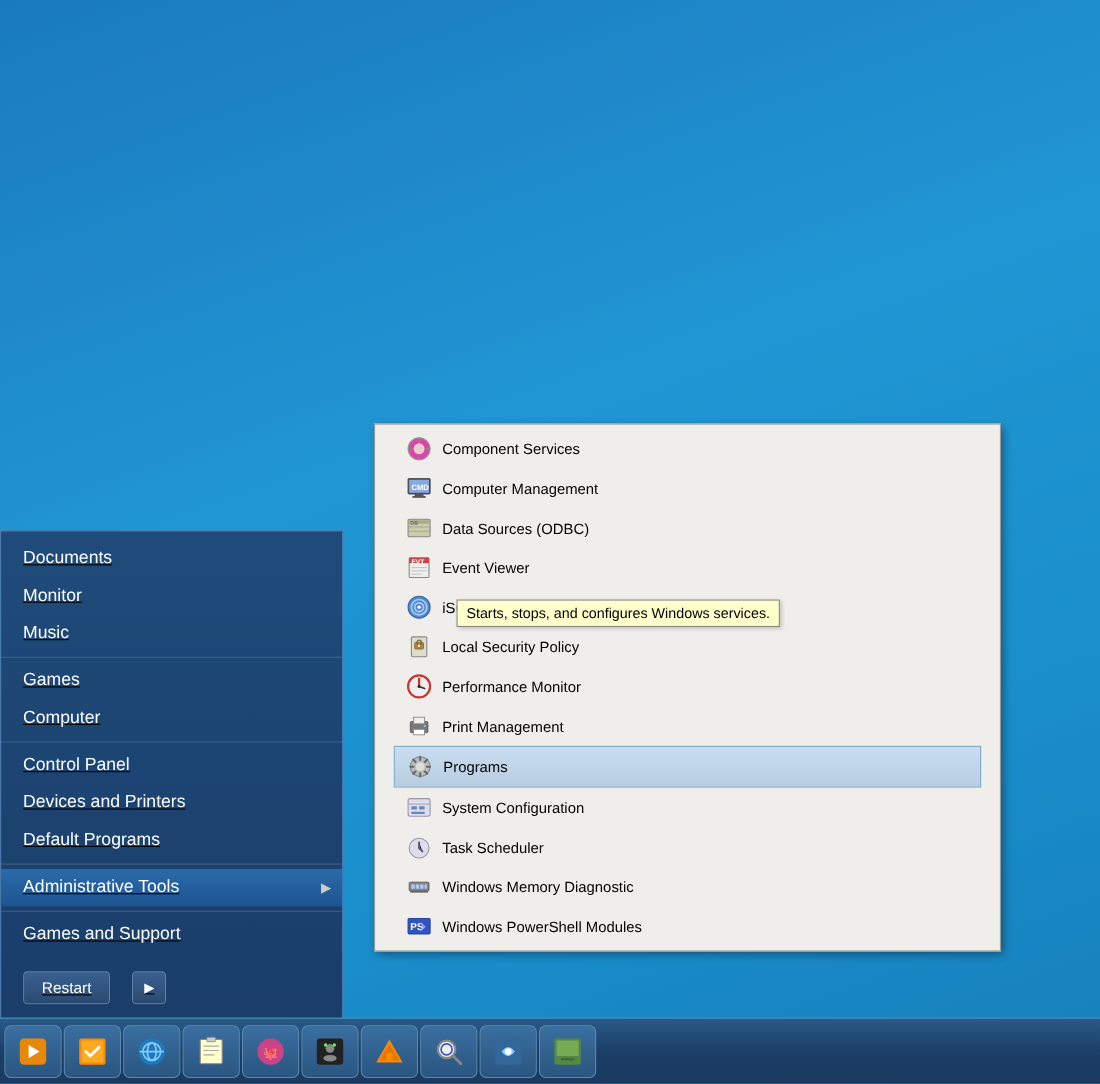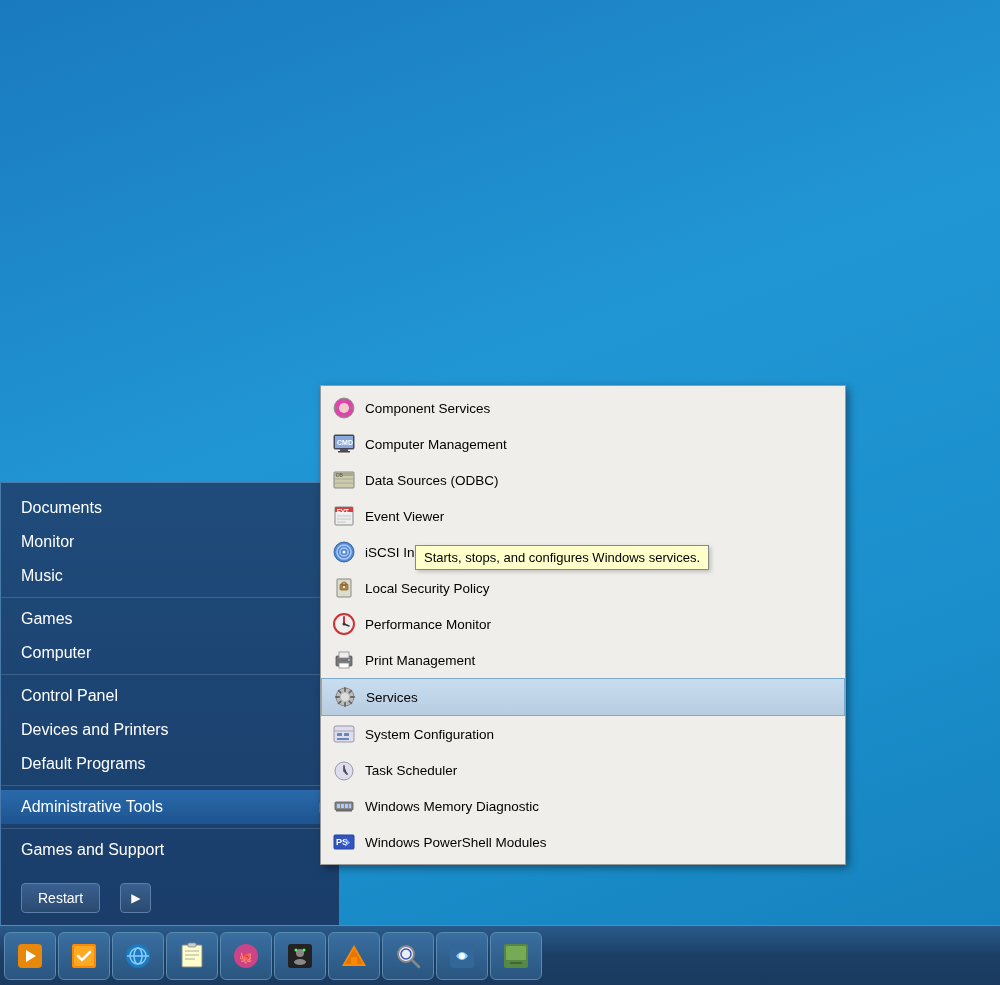--- a/index.html
+++ b/index.html
@@ -47,25 +47,26 @@
       border: 1px solid #5a8ab0;
       cursor: pointer;
       flex-shrink: 0;
     }
 
     
     .start-menu {
       position: absolute;
       bottom: 60px;
       left: 0;
-      width: 340px;
+      width: 312px;
       background: linear-gradient(to bottom, #1f4b7a 0%, #1a3d6a 100%);
       border: 1px solid #4a7aaa;
       border-bottom: none;
       z-index: 100;
+      text-decoration: underline;
     }
 
     .start-menu-items {
       padding: 8px 0;
     }
 
     .start-menu-item {
       display: flex;
       align-items: center;
       padding: 8px 20px;
@@ -118,27 +119,27 @@
       color: #fff;
       padding: 6px 10px;
       font-size: 12px;
       cursor: pointer;
     }
 
     
     .submenu {
       position: absolute;
       bottom: 120px;
-      left: 320px;
-      width: 526px;
+      left: 340px;
+      width: 570px;
       background: #f0eeea;
       border: 1px solid #999;
       box-shadow: 3px 3px 8px rgba(0,0,0,0.4);
       z-index: 200;
-      padding: 4px 0;
+      padding: 4px 17px;
     }
 
     .submenu-item {
       display: flex;
       align-items: center;
       padding: 5px 10px;
       font-size: 14px;
       color: #000;
       cursor: pointer;
       gap: 8px;
@@ -352,21 +353,21 @@
     </div>
 
     <div class="submenu-item highlighted">
       <span class="item-icon">
         <svg width="24" height="24" viewBox="0 0 24 24">
           <circle cx="12" cy="12" r="9" fill="#bbb" stroke="#888" stroke-width="1"></circle>
           <circle cx="12" cy="12" r="4" fill="#ddd"></circle>
           <path d="M12 3v3M12 18v3M3 12h3M18 12h3M5.6 5.6l2.1 2.1M16.3 16.3l2.1 2.1M5.6 18.4l2.1-2.1M16.3 7.7l2.1-2.1" stroke="#666" stroke-width="1.8" stroke-linecap="round"></path>
         </svg>
       </span>
-      <span class="item-label">Services</span>
+      <span class="item-label">Programs</span>
     </div>
 
     <div class="submenu-item">
       <span class="item-icon">
         <svg width="24" height="24" viewBox="0 0 24 24">
           <rect x="2" y="4" width="20" height="16" rx="2" fill="#dde" stroke="#99a" stroke-width="1"></rect>
           <line x1="2" y1="9" x2="22" y2="9" stroke="#99a" stroke-width="0.8"></line>
           <rect x="5" y="11" width="5" height="3" rx="0.5" fill="#6688bb"></rect>
           <rect x="12" y="11" width="5" height="3" rx="0.5" fill="#6688bb"></rect>
           <rect x="5" y="16" width="12" height="2" rx="0.5" fill="#6688bb"></rect>

